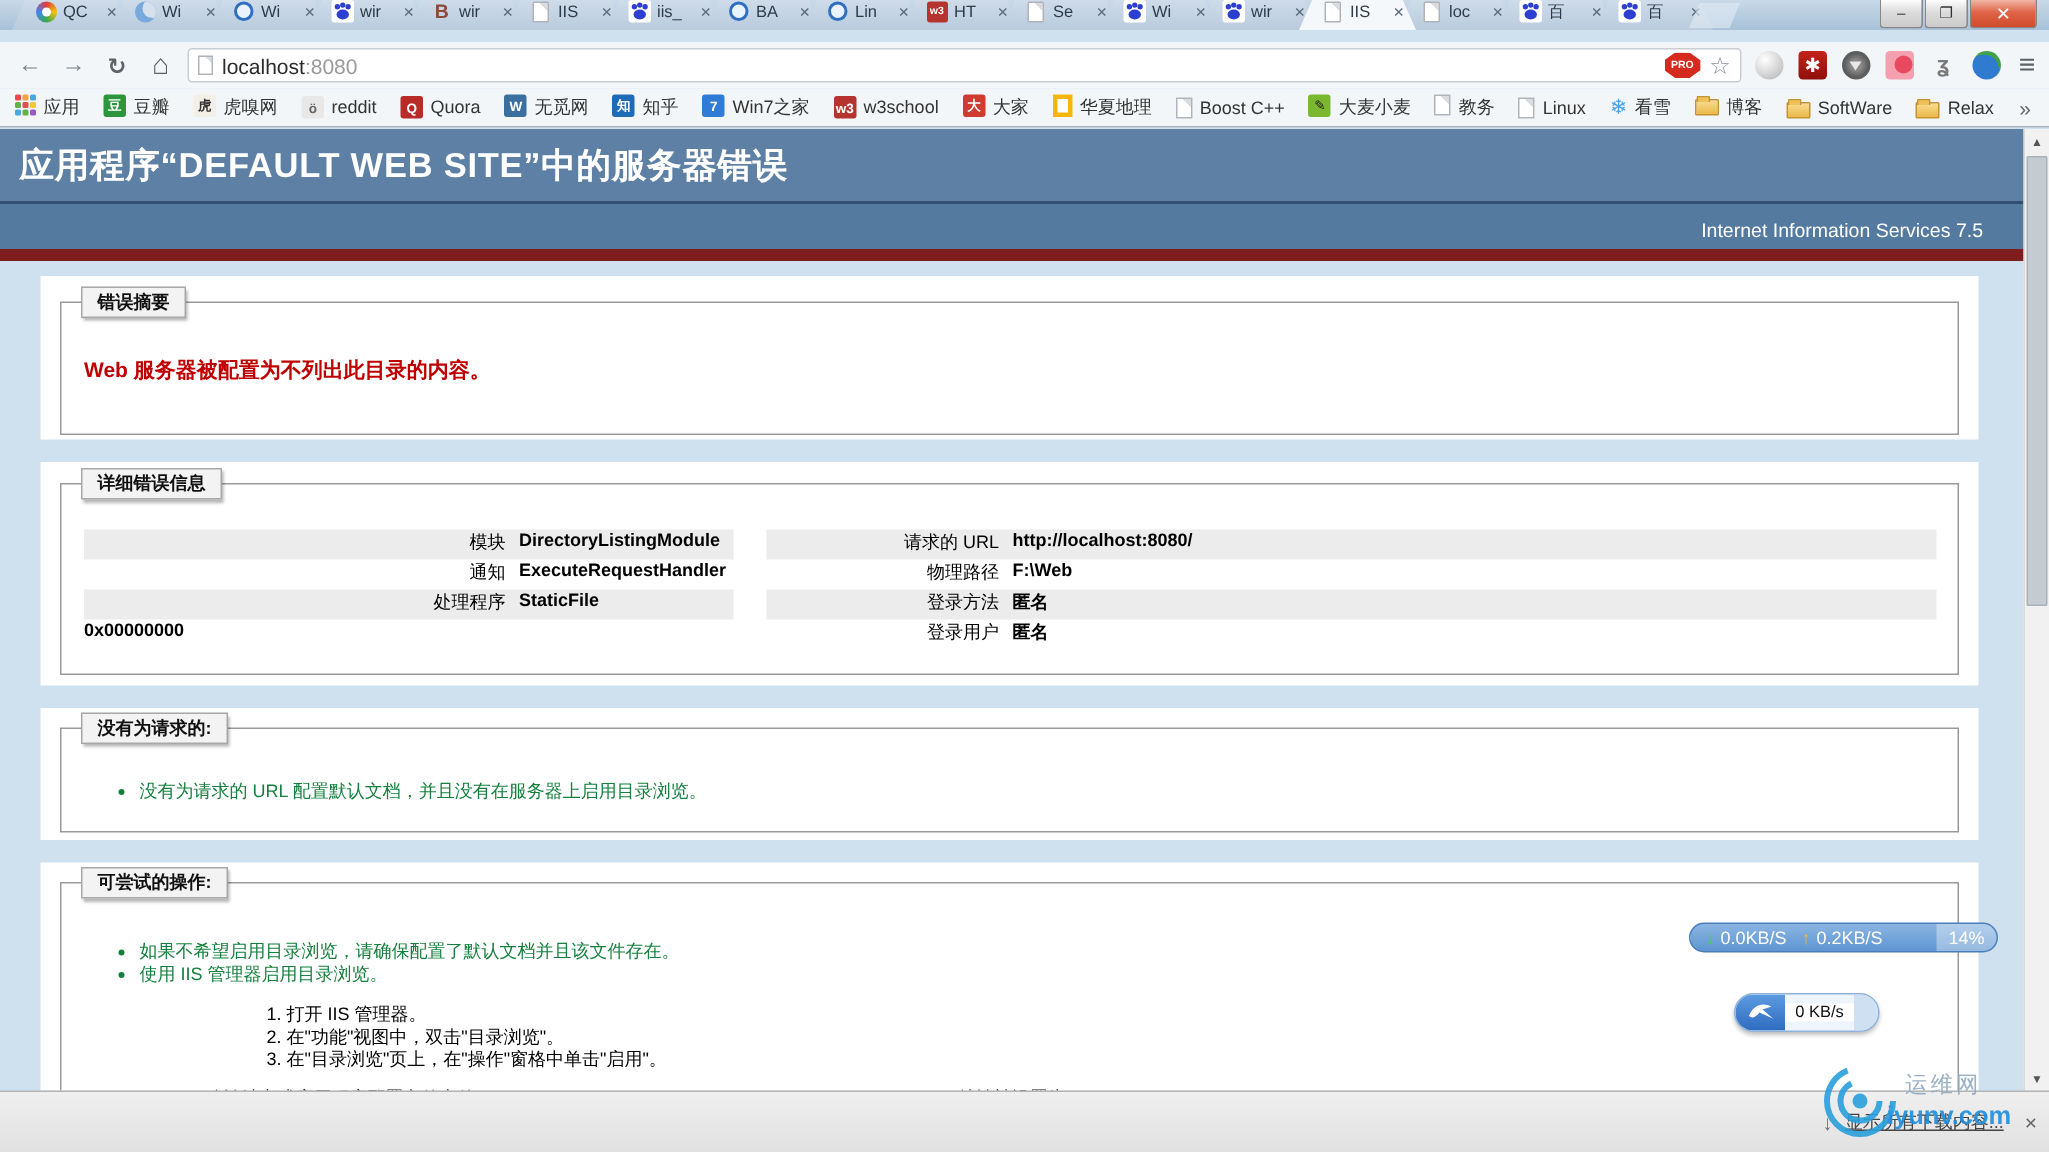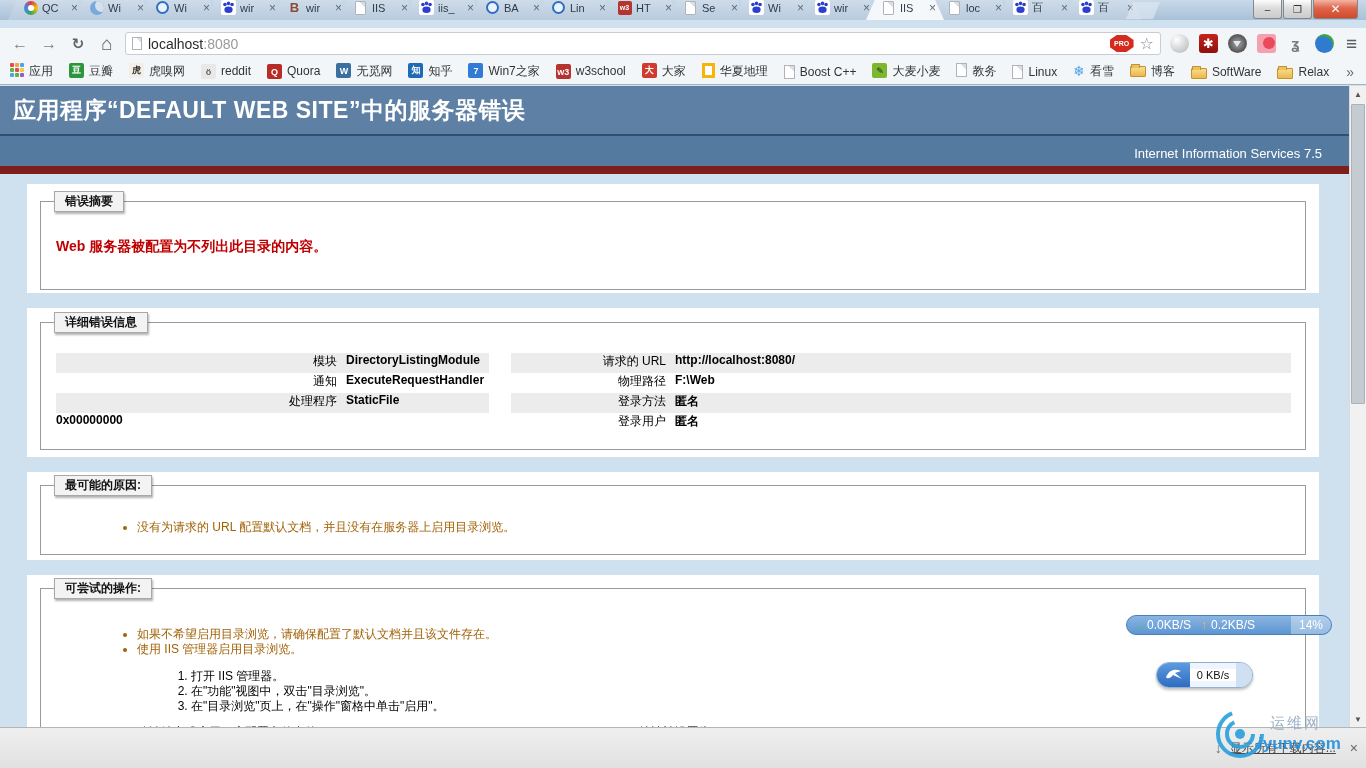--- a/index.html
+++ b/index.html
@@ -87,21 +87,21 @@
   .err-h2{color:#c00000;font-size:14px;font-weight:bold;margin-top:14px}
   .card2{height:149px}.card2 .fieldset{top:14px;height:128px;padding:30px 0 0 15px;display:flex}
   .dtable{font-size:12px}
   .dtable .row{display:flex;height:20px;}
   .dtable .row.shaded{background:#ececec}
   .dtable .lbl{text-align:right;padding-right:9px;color:#000}
   .dtable .val{font-weight:bold;color:#000}
   .dtable-left{width:433px}.dtable-left .lbl{width:290px}
   .dtable-right{width:780px;margin-left:22px}.dtable-right .lbl{width:164px}
   .card3{height:88px}.card3 .fieldset{top:13px;height:70px;padding:34px 0 0 0}
-  .blist{list-style:disc;margin-left:96px;font-size:12px;color:#a16207}
+  .blist{list-style:disc;margin-left:52px;font-size:12px;color:#15803d}
   .blist li{line-height:15px}
   .card4{height:190px}.card4 .fieldset{top:13px;height:230px;padding:38px 0 0 0}
   .steps{list-style:decimal;margin:12px 0 0 150px;font-size:12px;color:#000}
   .steps li{line-height:15px}
   .blist2{list-style:disc;margin:11px 0 0 96px;font-size:12px;color:#000}
   .blist2 li{line-height:15px}
 
   
   .scrollbar{position:absolute;top:86px;bottom:41px;right:0;width:17px;background:#f1f1f1;border-left:1px solid #dadada}
   .sb-arrow{position:absolute;left:0;width:16px;height:16px;display:flex;align-items:center;justify-content:center;color:#555;font-size:8px}
@@ -462,21 +462,21 @@
               <div class="row">
                 <span class="lbl">登录用户</span>
                 <span class="val">匿名</span>
               </div>
             </div>
         </div>
       </div>
 
       <div class="card card3">
         <div class="fieldset">
-          <div class="legend">最可能的原因:</div>
+          <div class="legend">没有为请求的:</div>
           <ul class="blist">
               <li>没有为请求的 URL 配置默认文档，并且没有在服务器上启用目录浏览。</li>
             </ul>
         </div>
       </div>
 
       <div class="card card4">
         <div class="fieldset">
           <div class="legend">可尝试的操作:</div>
           <ul class="blist">

